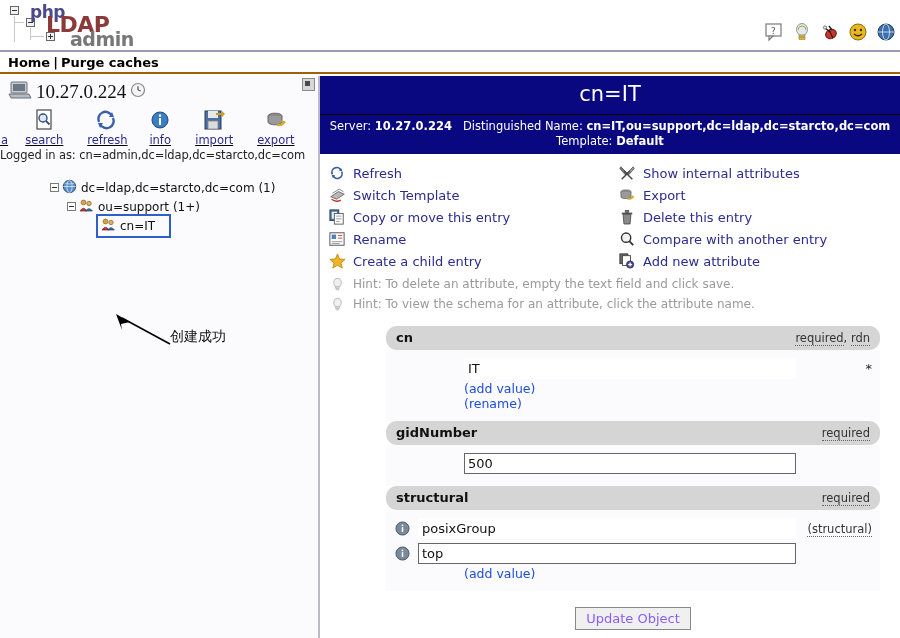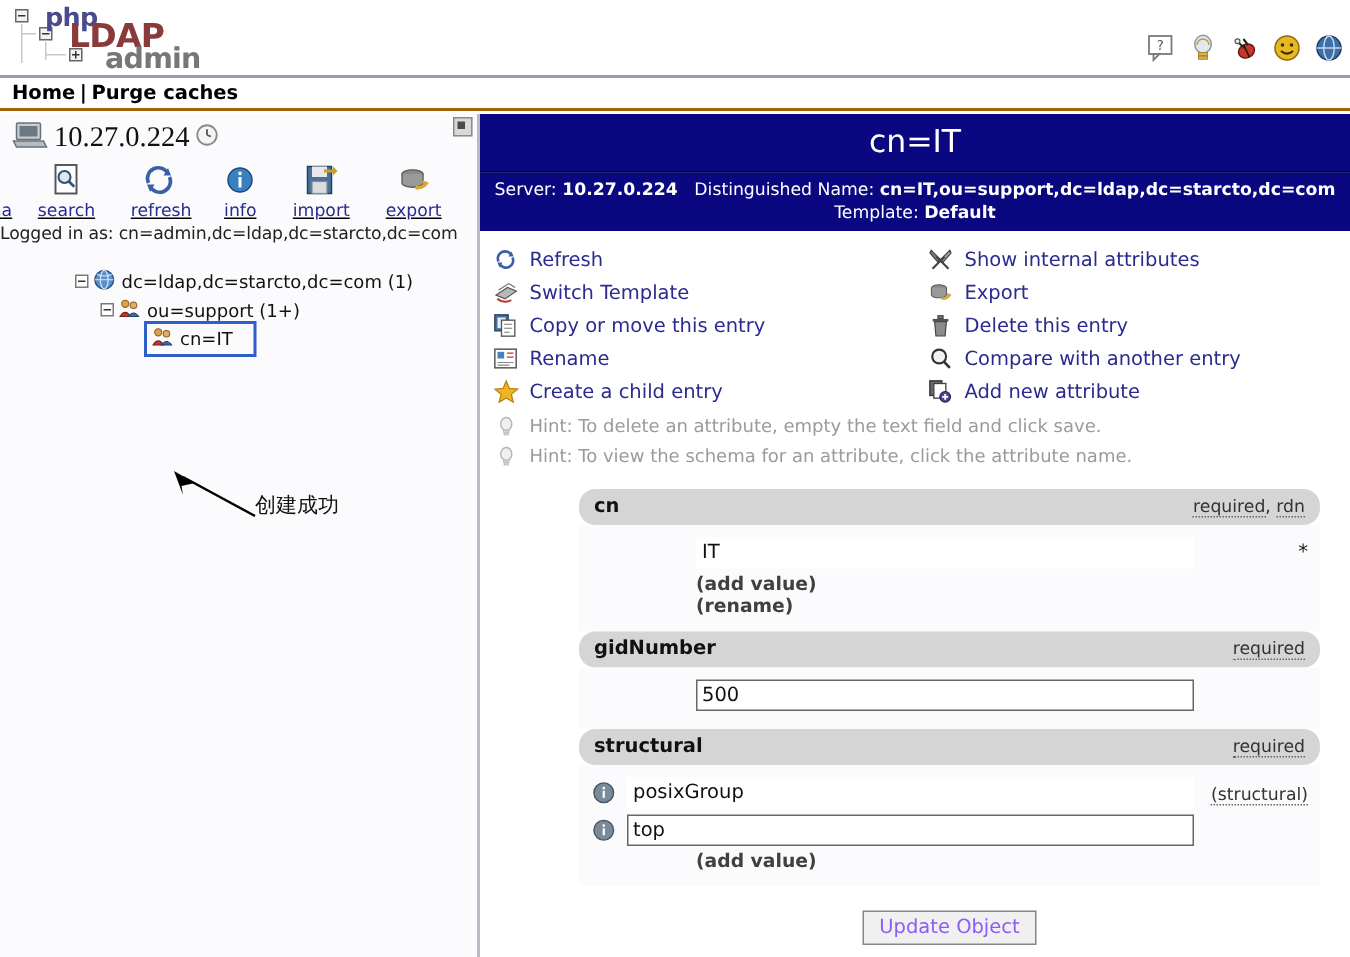--- a/index.html
+++ b/index.html
@@ -381,27 +381,26 @@
     padding-left: 6px;
   }
   .trailing .structural {
     border-bottom: 1px dotted #666;
   }
   .trailing .star {
     font-size: 13px;
     color: #222;
   }
   .sub-link {
-    color: #404040;
+    color: #1d4ed8;
     font-size: 12.5px;
     padding-left: 78px;
     line-height: 15px;
     cursor: pointer;
     display: block;
-    font-weight: bold;
   }
   #update-wrap {
     text-align: center;
     margin-top: 16px;
   }
   #update-btn {
     font-family: "DejaVu Sans", sans-serif;
     font-size: 13px;
     padding: 3px 10px;
     border: 1px solid #888;

